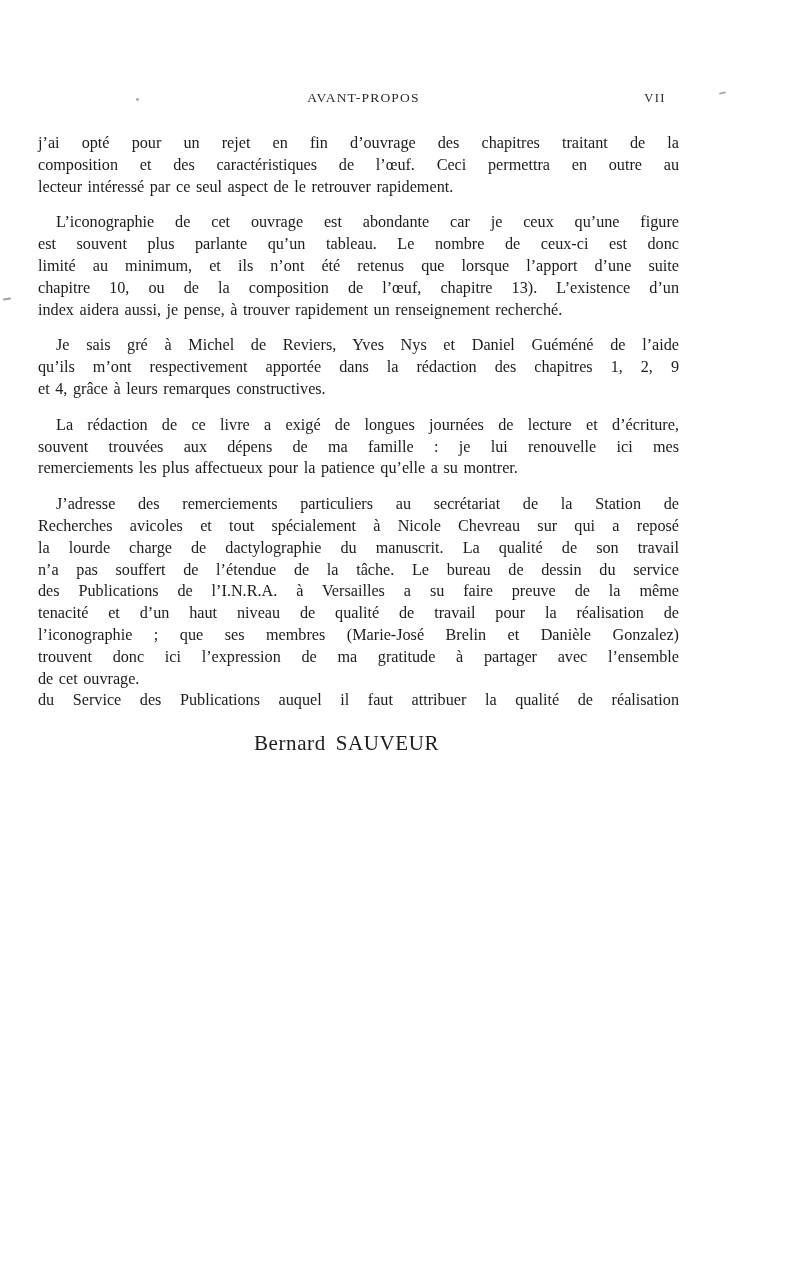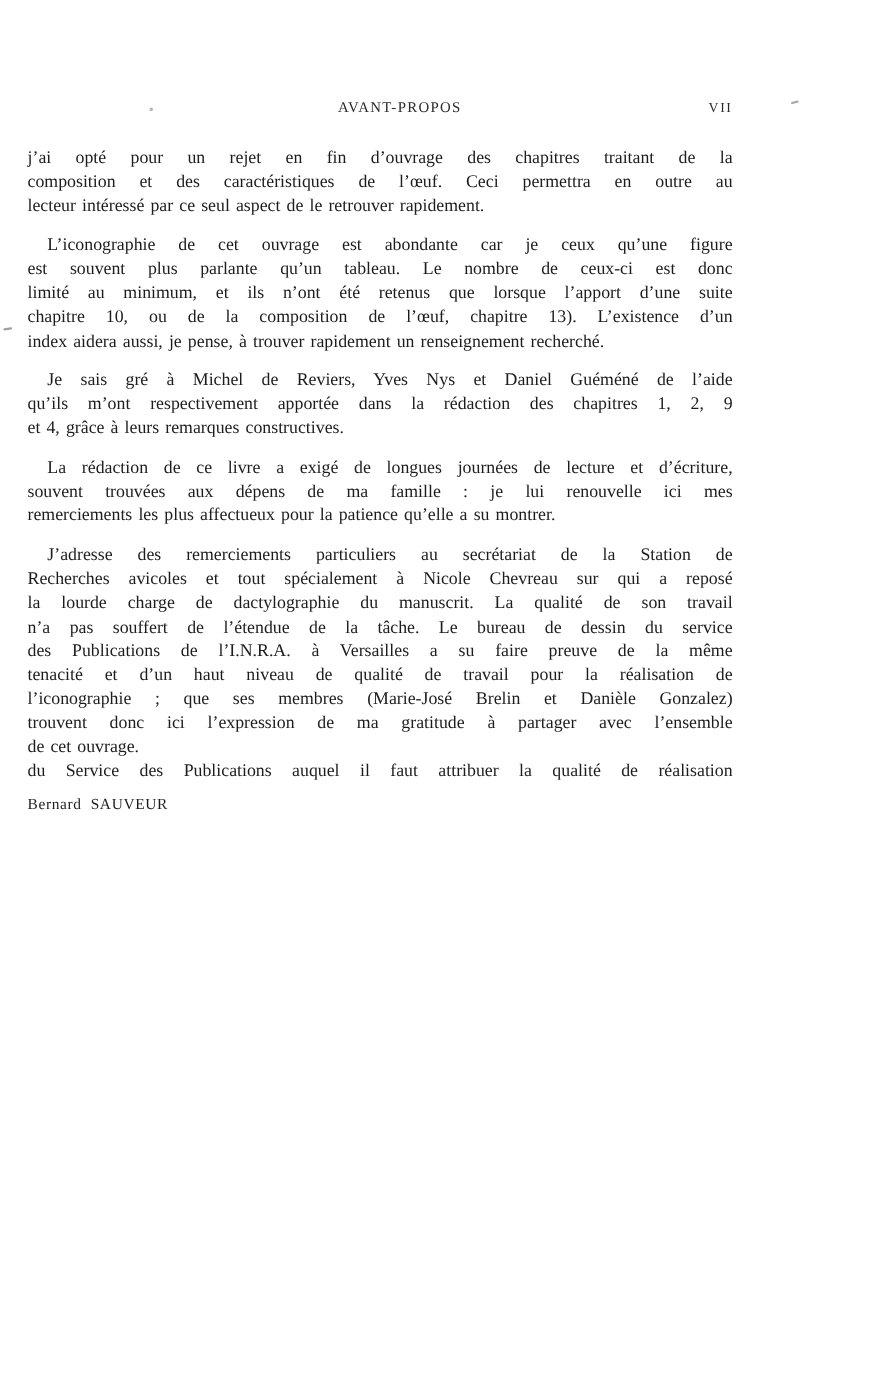--- a/index.html
+++ b/index.html
@@ -35,45 +35,45 @@
   .page-number {
     position: absolute;
     right: 18px;
     top: 1px;
     font-size: 12.5px;
     letter-spacing: 1.5px;
     color: #2a2a2a;
   }
   .body-text {
     position: absolute;
-    left: 25px;
+    left: 38px;
     top: 133px;
     width: 641px;
     font-size: 16.2px;
     line-height: 21.8px;
   }
   .para { margin: 0; }
   .para + .para { margin-top: 14px; }
   .line {
     text-align: justify;
     text-align-last: justify;
     white-space: normal;
   }
   .line.lastline {
     text-align-last: left;
     word-spacing: 1.5px;
   }
   .para.indented .line:first-child {
     text-indent: 18px;
   }
   .signature {
-    margin-top: 9px;
-    text-align: left;
+    margin-top: 21px;
+    text-align: center;
     padding-right: 24px;
-    font-size: 14px;
+    font-size: 21px;
     letter-spacing: 0.6px;
     word-spacing: 4px;
   }
   
   .speck {
     position: absolute;
     background: #9a9a9a;
     border-radius: 1px;
   }
   .speck.dot-header   { left: 136px; top: 98px;  width: 3px; height: 3px; background: #b5b5b5; }

